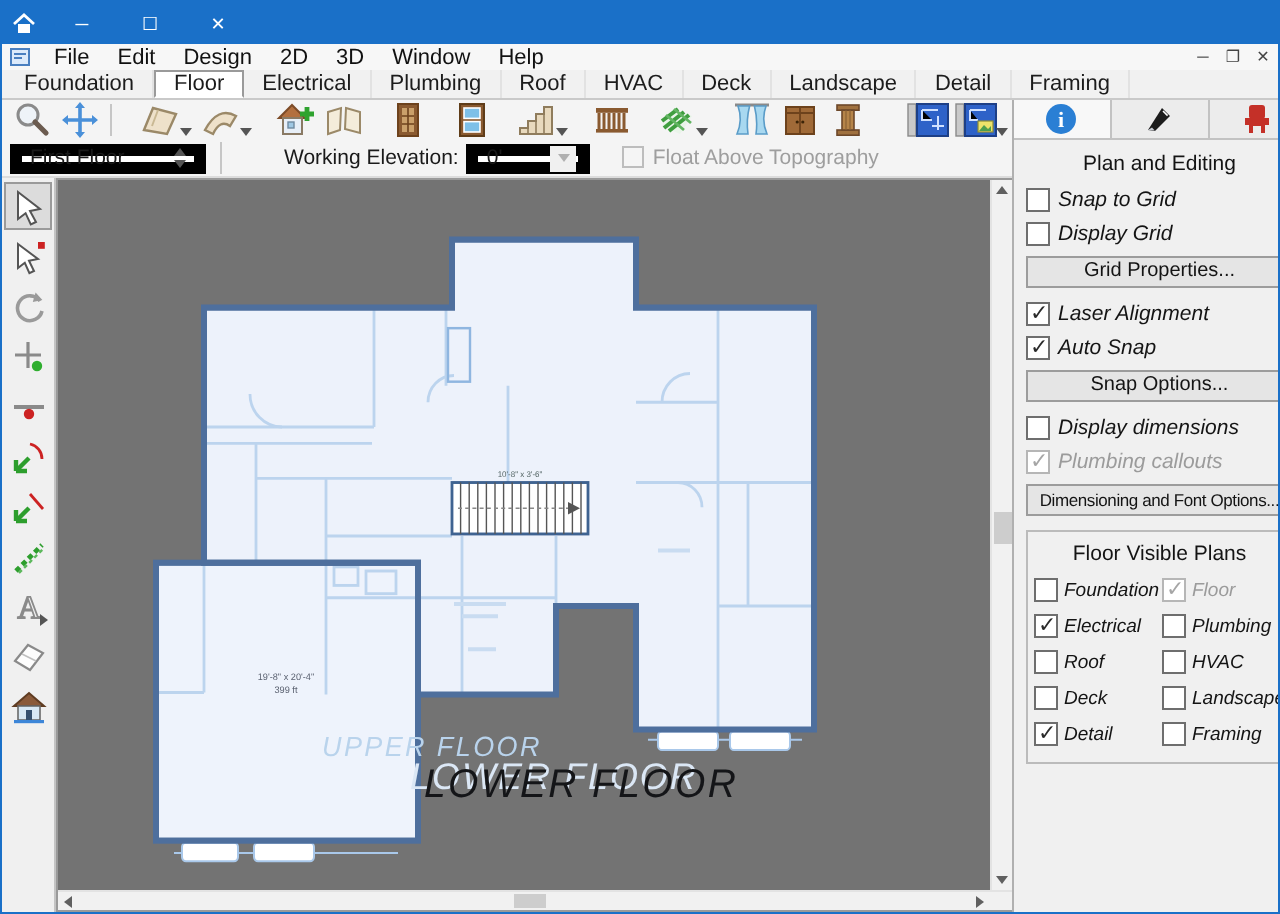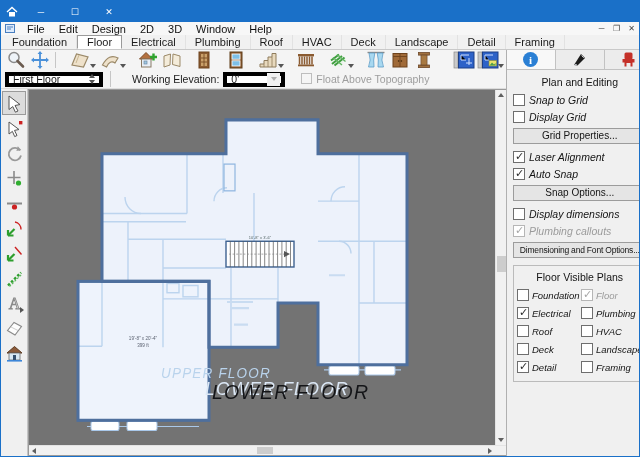--- a/index.html
+++ b/index.html
@@ -29,21 +29,21 @@
   .left-col { width:505px; flex:none; display:flex; flex-direction:column; min-height:0; }
 
   
   .toolbar { height:20px; background:#f4f4f4; display:flex; align-items:center; padding:0 3px; gap:1px; flex:none; }
   .tbi { width:23px; height:19px; display:flex; align-items:center; justify-content:center; flex:none; }
   .dd { width:0; height:0; border-left:3px solid transparent; border-right:3px solid transparent; border-top:4px solid #555; align-self:flex-end; margin:0 1px 2px -2px; flex:none; }
   .sep { width:1px; height:16px; background:#c6c6c6; margin:0 3px; flex:none; }
   .gap { width:7px; flex:none; }
 
   .toolbar2 { height:19px; background:#f4f4f4; border-bottom:1px solid #dcdcdc; display:flex; align-items:center; font-size:10.5px; padding:0 4px; gap:4px; flex:none; color:#1a1a1a; }
-  .combo { background:#fff; border:4px solid #000000; height:15px; display:flex; align-items:center; padding:0 4px; }
+  .combo { background:#fff; border:6px solid #000000; height:15px; display:flex; align-items:center; padding:0 4px; }
   .combo-floor { width:98px; }
   .combo-floor .val { flex:1; }
   .spinner { display:flex; flex-direction:column; gap:2px; align-items:center; }
   .tri-up { width:0;height:0;border-left:3px solid transparent;border-right:3px solid transparent;border-bottom:4px solid #555; }
   .tri-dn { width:0;height:0;border-left:3px solid transparent;border-right:3px solid transparent;border-top:4px solid #555; }
   .combo-elev { width:62px; padding:0; }
   .combo-elev .val { flex:1; padding:0 4px; }
   .combo-elev .dbtn { width:13px; height:13px; background:#f0f0f0; display:flex; align-items:center; justify-content:center; margin-right:1px; }
   .combo-elev .dbtn .tri-dn { border-top-color:#b0b0b0; }
   .dis-check { display:flex; align-items:flex-start; gap:4px; color:#9e9e9e; margin-left:12px; }
@@ -283,21 +283,21 @@
 
       <div class="toolbar2">
         <div class="combo combo-floor">
           <span class="val">First Floor</span>
           <span class="spinner">
               <span class="tri-up"></span>
               <span class="tri-dn"></span>
             </span>
         </div>
         <span class="sep"></span>
-        <span style="margin-left:14px">Working Elevation:</span>
+        <span style="margin-left:24px">Working Elevation:</span>
         <div class="combo combo-elev">
           <span class="val">0'</span>
           <span class="dbtn">
               <span class="tri-dn"></span>
             </span>
         </div>
         <label class="dis-check">
           <span class="dis-box"></span>
           <span>Float Above Topography</span>
         </label>

